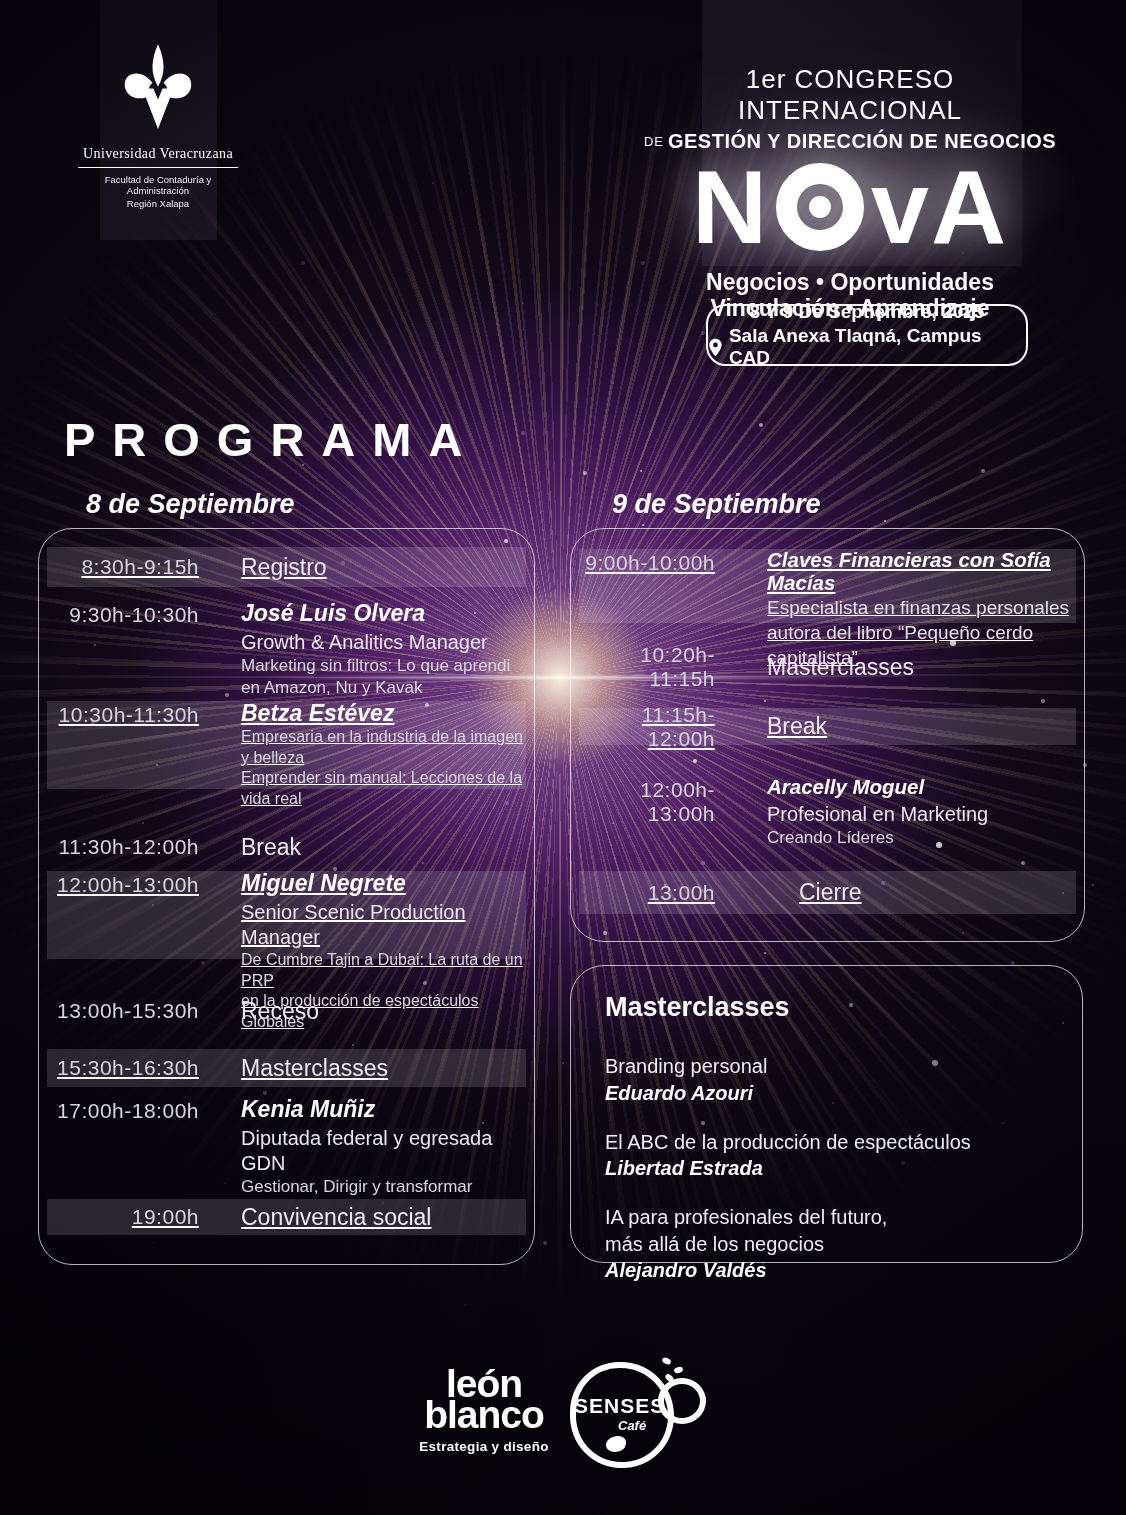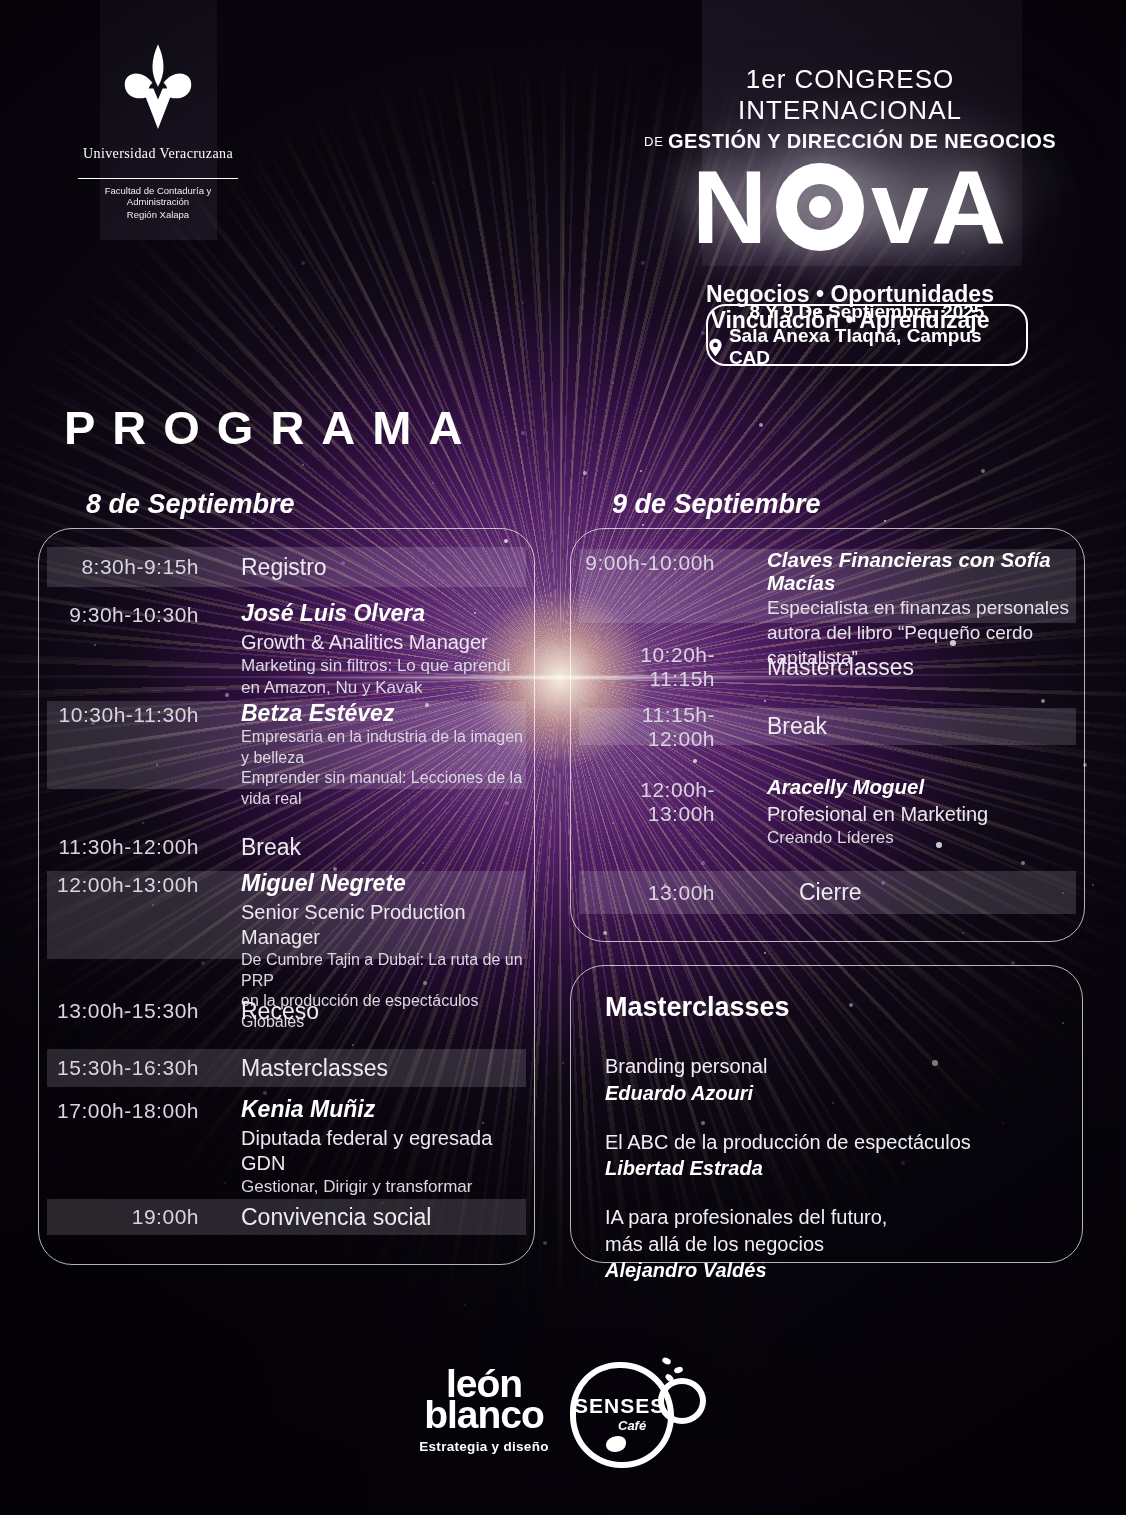--- a/index.html
+++ b/index.html
@@ -27,54 +27,54 @@
   .dot{position:absolute;top:0;left:0;width:2px;height:2px;border-radius:50%;}
   .uv-band{left:100px;top:0;width:117px;height:240px;background:rgba(176,152,205,.14);}
   .hdr-band{left:702px;top:0;width:320px;height:266px;
     background:linear-gradient(rgba(176,152,205,.17),rgba(176,152,205,.10));}
   .nova-glow{left:660px;top:90px;width:420px;height:180px;border-radius:50%;
     background:radial-gradient(ellipse,rgba(255,255,255,.30),rgba(255,255,255,0) 70%);}
 
   
   .uv{left:78px;top:28px;width:160px;text-align:center;}
   .uv svg{display:block;margin:14px auto 0;}
-  .uv-name{font-size:14px;letter-spacing:.4px;color:#fff;padding-bottom:16px;border-bottom:1px solid #fff;font-family:"Liberation Serif","DejaVu Serif",serif;}
+  .uv-name{font-size:14px;letter-spacing:.4px;color:#fff;padding-bottom:5px;border-bottom:1px solid #fff;font-family:"Liberation Serif","DejaVu Serif",serif;}
   .uv-fac{font-size:9.5px;margin-top:6px;color:#efecf4;}
   .uv-reg{font-size:9.5px;margin-top:2px;color:#efecf4;}
 
   
   .congress{left:630px;top:64px;width:440px;text-align:center;}
   .c1{font-size:26px;font-weight:500;letter-spacing:1px;}
   .c2{margin-top:4px;font-size:20px;font-weight:800;letter-spacing:.5px;}
   .c2 .kicker{font-size:13px;font-weight:400;letter-spacing:1px;vertical-align:2px;margin-right:4px;}
   .nova{margin-top:2px;display:flex;justify-content:center;align-items:center;line-height:1;
     font-weight:800;font-size:104px;letter-spacing:2px;
     filter:drop-shadow(0 0 22px rgba(255,255,255,.45)) drop-shadow(0 0 60px rgba(215,170,255,.35));}
   .nova .bullseye{position:relative;width:46px;height:46px;border:21px solid #fff;border-radius:50%;margin:0 7px;}
   .nova .bullseye::after{content:"";position:absolute;left:50%;top:50%;width:22px;height:22px;margin:-11px 0 0 -11px;background:#fff;border-radius:50%;}
-  .tagline{margin-top:22px;font-size:23px;font-weight:700;line-height:1.13;}
+  .tagline{margin-top:10px;font-size:23px;font-weight:700;line-height:1.13;}
 
   
   .badge{left:706px;top:304px;width:318px;height:58px;border:2px solid #fff;border-radius:20px;
     display:flex;flex-direction:column;justify-content:center;align-items:center;gap:2px;}
   .badge .l1{font-size:19px;font-weight:700;}
   .badge .l2{font-size:19px;font-weight:700;display:flex;align-items:center;gap:6px;}
 
   
-  .programa{left:64px;top:400px;font-size:47px;font-weight:800;letter-spacing:17px;}
+  .programa{left:64px;top:412px;font-size:47px;font-weight:800;letter-spacing:17px;}
   .daylabel{font-size:27px;font-weight:700;font-style:italic;}
   .day1-label{left:86px;top:489px;} .day2-label{left:612px;top:489px;}
   .schedbox{border:1.5px solid rgba(255,255,255,.7);border-radius:34px;}
   .day1{left:38px;top:528px;width:495px;height:735px;}
   .day2{left:570px;top:528px;width:513px;height:412px;}
   .mcbox{left:570px;top:965px;width:513px;height:298px;border:1.5px solid rgba(255,255,255,.7);border-radius:34px;
     padding:26px 30px 0 34px;box-sizing:border-box;}
 
   .srow{position:absolute;left:8px;right:8px;display:flex;align-items:flex-start;}
-  .srow.band{background:rgba(228,222,236,.16);}
+  .srow.band{background:rgba(228,222,236,.16);text-decoration:underline;}
   .srow.center{align-items:center;}
   .srow .time{flex:0 0 152px;text-align:right;font-size:21px;font-weight:300;color:#d9d4e0;letter-spacing:.5px;padding-top:2px;}
   .day2 .srow .time{flex-basis:136px;}
   .srow.center .time{padding-top:0;}
   .srow .content{margin-left:42px;}
   .day2 .srow .content{margin-left:52px;}
   .srow .title{font-size:23px;font-weight:400;color:#edeaf1;}
   .srow .name{font-size:23px;font-weight:800;font-style:italic;color:#fff;line-height:1.12;}
   .day2 .srow .name{font-size:20.5px;}
   .srow .role{font-size:20px;color:#eae7ef;margin-top:3px;line-height:1.25;}

